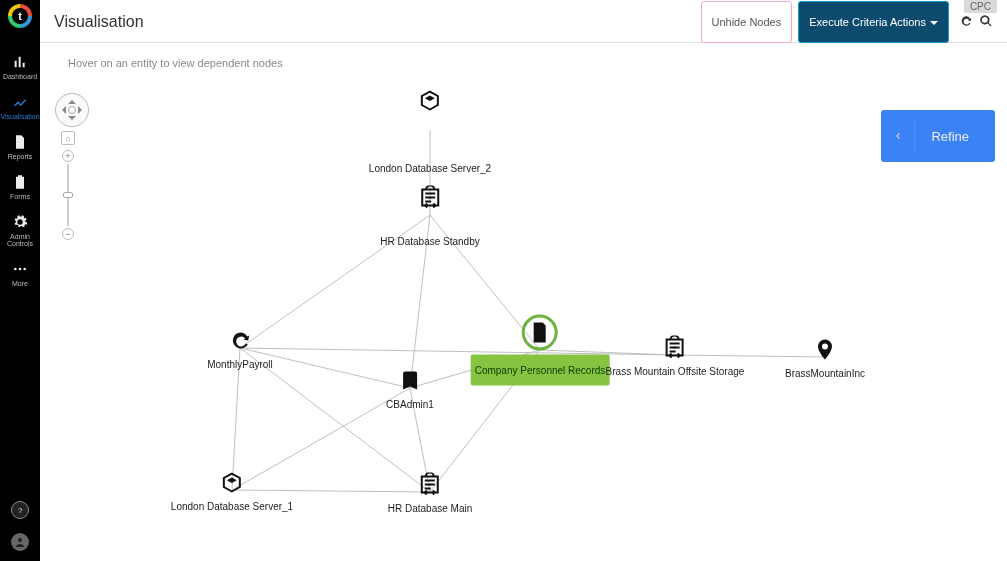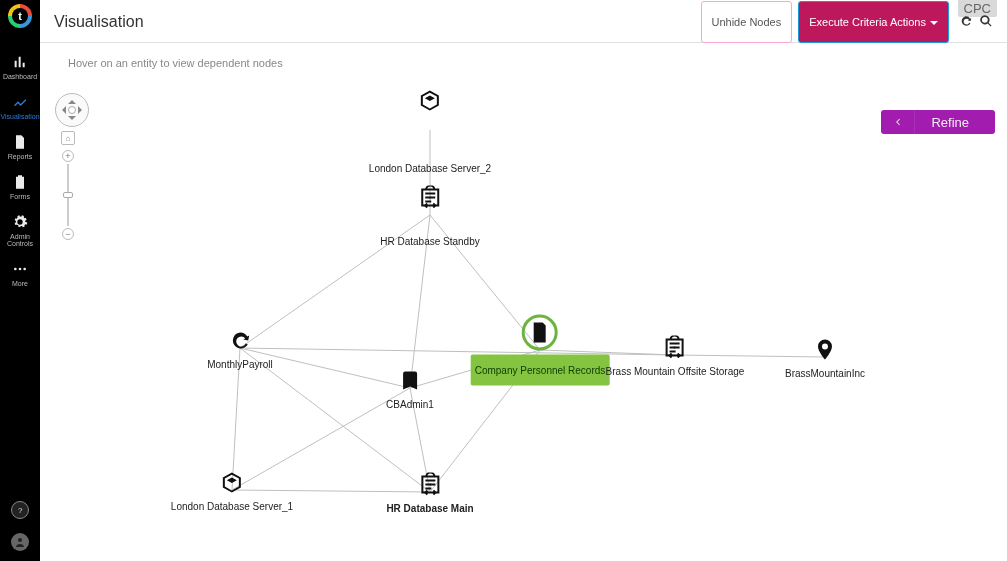--- a/index.html
+++ b/index.html
@@ -1,19 +1,19 @@
 <!DOCTYPE html>
 <html><head>
 <meta charset="utf-8">
 <style>
   * { box-sizing: border-box; margin: 0; padding: 0; }
   html, body { width: 1007px; height: 561px; font-family: Arial, Helvetica, sans-serif; font-size: 12px; color: #333; overflow: hidden; background:#fff; }
 
   
-  .cpc-tag { position:absolute; top:0; right:10px; background:#d9d9d9; color:#666; font-size:13px; padding:1px 6px; border-radius:0 0 2px 2px; }
+  .cpc-tag { position:absolute; top:0; right:10px; background:#d9d9d9; color:#666; font-size:10px; padding:1px 6px; border-radius:0 0 2px 2px; }
 
   
   .sidebar { position:absolute; top:0; left:0; width:40px; height:561px; background:#000; display:flex; flex-direction:column; align-items:center; padding-top:4px; }
   .logo { width:24px; height:24px; border-radius:50%; background: conic-gradient(#e74c3c 0 90deg,#3498db 90deg 180deg,#2ecc71 180deg 270deg,#f1c40f 270deg 360deg); position:relative; margin-bottom:18px; }
   .logo::after { content:"t"; position:absolute; inset:4px; background:#000; border-radius:50%; color:#fff; display:flex; align-items:center; justify-content:center; font-size:11px; font-weight:bold; }
   .nav-item { width:40px; display:flex; flex-direction:column; align-items:center; padding:8px 0 6px; cursor:pointer; }
   .nav-item .ico { width:16px; height:16px; display:flex; align-items:center; justify-content:center; }
   .nav-item svg { width:16px; height:16px; fill:#eaeaea; }
   .nav-item.active svg { fill:#2a7bd4; }
   .nav-label { color:#bbb; font-size:7px; margin-top:3px; text-align:center; line-height:1; }
@@ -21,21 +21,21 @@
   .sidebar-spacer { flex:1; }
   .sidebar-bottom { width:40px; display:flex; flex-direction:column; align-items:center; padding-bottom:10px; gap:14px; }
   .round-icon { width:18px; height:18px; border-radius:50%; background:#666; display:flex; align-items:center; justify-content:center; }
   .help-icon { background:#222; border:1px solid #888; }
 
   
   .header { position:absolute; top:8px; left:40px; right:0; height:35px; border-bottom:1px solid #e1e1e1; display:flex; align-items:center; padding:0 14px 6px; }
   .page-title { font-size:16px; color:#333; font-weight:400; }
   .header-spacer { flex:1; }
   .btn { font-size:11px; padding:14px 10px; border-radius:3px; border:1px solid #f9a8d4; background:#fff; color:#555; cursor:pointer; margin-left:6px; }
-  .btn-primary { background:#be185d; border-color:#1a9bd7; color:#fff; }
+  .btn-primary { background:#0c4a6e; border-color:#1a9bd7; color:#fff; }
   .btn-primary::after { content:" "; display:inline-block; margin-left:4px; border-left:4px solid transparent; border-right:4px solid transparent; border-top:4px solid #fff; vertical-align:middle; }
   .hdr-icons { margin-left:10px; display:flex; gap:6px; align-items:center; }
   .hdr-icons svg { width:14px; height:14px; fill:#333; cursor:pointer; }
 
   
   .canvas { position:absolute; top:43px; left:40px; right:0; bottom:0; background:#fff; }
   .hint { color:#888; font-size:11px; padding:14px 28px; }
 
   
   .pan-ctrl { position:absolute; top:93px; left:55px; width:34px; height:34px; border:1px solid #bbb; border-radius:50%; background:#fafafa; cursor:pointer; }
@@ -46,21 +46,21 @@
   .pa-left { left:2px; top:50%; transform:translateY(-50%); border-right-color:#888; }
   .pa-right { right:2px; top:50%; transform:translateY(-50%); border-left-color:#888; }
 
   .fit-btn { position:absolute; top:131px; left:61px; width:14px; height:14px; border:1px solid #bbb; border-radius:2px; background:#fff; display:flex; align-items:center; justify-content:center; cursor:pointer; font-size:8px; color:#888;}
   .zoom-rail { position:absolute; top:150px; left:65px; width:6px; display:flex; flex-direction:column; align-items:center; }
   .zbtn { width:12px; height:12px; border:1px solid #bbb; border-radius:50%; background:#fff; font-size:9px; line-height:10px; text-align:center; color:#777; cursor:pointer; }
   .ztrack { width:2px; height:62px; background:#ccc; margin:2px 0; position:relative; }
   .zhandle { position:absolute; top:28px; left:-4px; width:10px; height:6px; background:#fff; border:1px solid #aaa; border-radius:2px; }
 
   
-  .refine { position:absolute; top:110px; right:12px; background:#a21caf; color:#eee; border-radius:3px; display:flex; align-items:center; height:24px; cursor:pointer; }
+  .refine { position:absolute; top:110px; right:12px; background:#3b82f6; color:#eee; border-radius:3px; display:flex; align-items:center; height:52px; cursor:pointer; }
   .refine-chev { width:34px; height:36px; display:flex; align-items:center; justify-content:center; border-right:1px solid rgba(255,255,255,.08);}
   .refine-chev svg { width:10px; height:10px; fill:#ccc; }
   .refine-label { padding:0 26px 0 16px; font-size:13px; }
 
   
   .graph { position:absolute; inset:0; }
   .edge { stroke:#bfbfbf; stroke-width:1; fill:none; }
   .node { position:absolute; transform:translate(-50%,-50%); display:flex; flex-direction:column; align-items:center; cursor:pointer; }
   .nbox { width:28px; height:28px; display:flex; align-items:center; justify-content:center; }
   .nbox svg { width:24px; height:24px; fill:#111; }
@@ -243,21 +243,21 @@
         <div class="nlabel">BrassMountainInc</div>
       </div>
       <div class="node" style="left: 192px; top: 447px;">
         <div class="nbox">
           <svg viewBox="0 0 24 24">
             <path d="M12 2l9 5v10l-9 5-9-5V7l9-5zm0 2.3L5 8v8l7 3.9L19 16V8l-7-3.7zM12 7l5 2.8-5 2.8-5-2.8L12 7z"></path>
           </svg>
         </div>
         <div class="nlabel">London Database Server_1</div>
       </div>
-      <div class="node" style="left: 390px; top: 449px; font-weight: bold;">
+      <div class="node" style="left: 390px; top: 449px;">
         <div class="nbox">
           <svg viewBox="0 0 24 24">
             <path d="M4 4h16v16H4zM7 8h10M7 12h10M7 16h6" stroke="#111" stroke-width="2" fill="none"></path>
             <path d="M8 4a4 4 0 018 0" fill="none" stroke="#111" stroke-width="2"></path>
             <circle cx="12" cy="12" r="1"></circle>
             <path d="M9 18l-2 2 2 2M15 18l2 2-2 2" stroke="#111" stroke-width="2" fill="none"></path>
           </svg>
         </div>
         <div class="nlabel">HR Database Main</div>
       </div>

